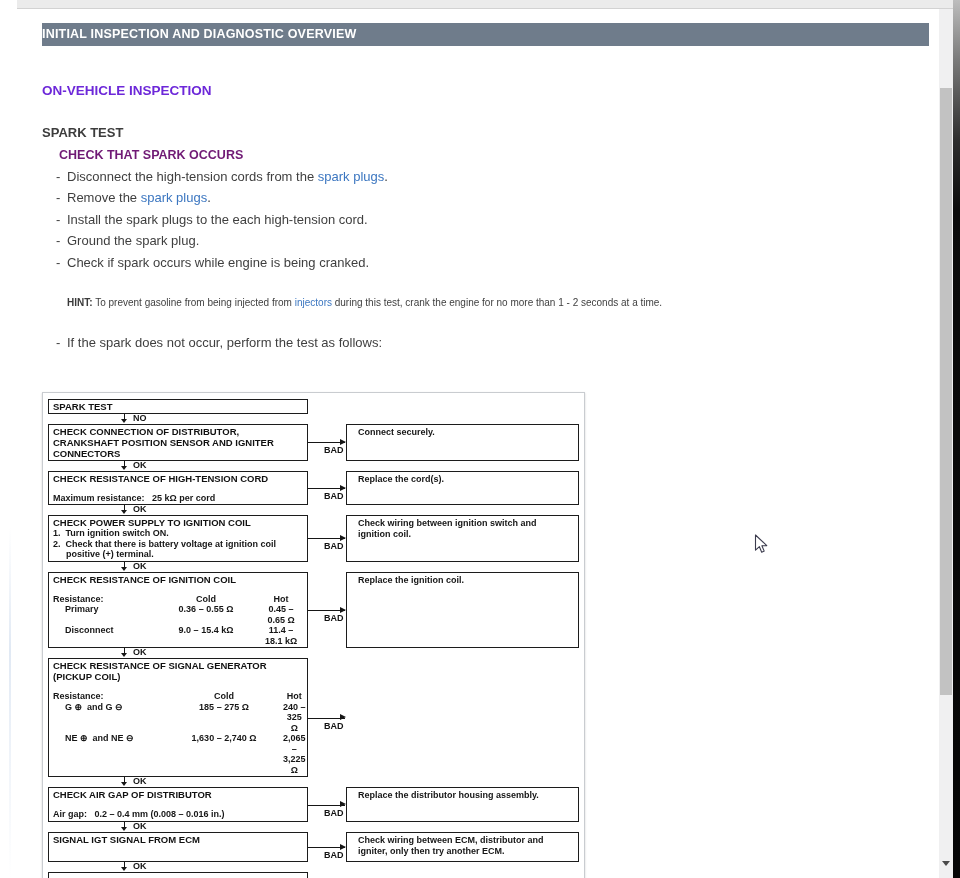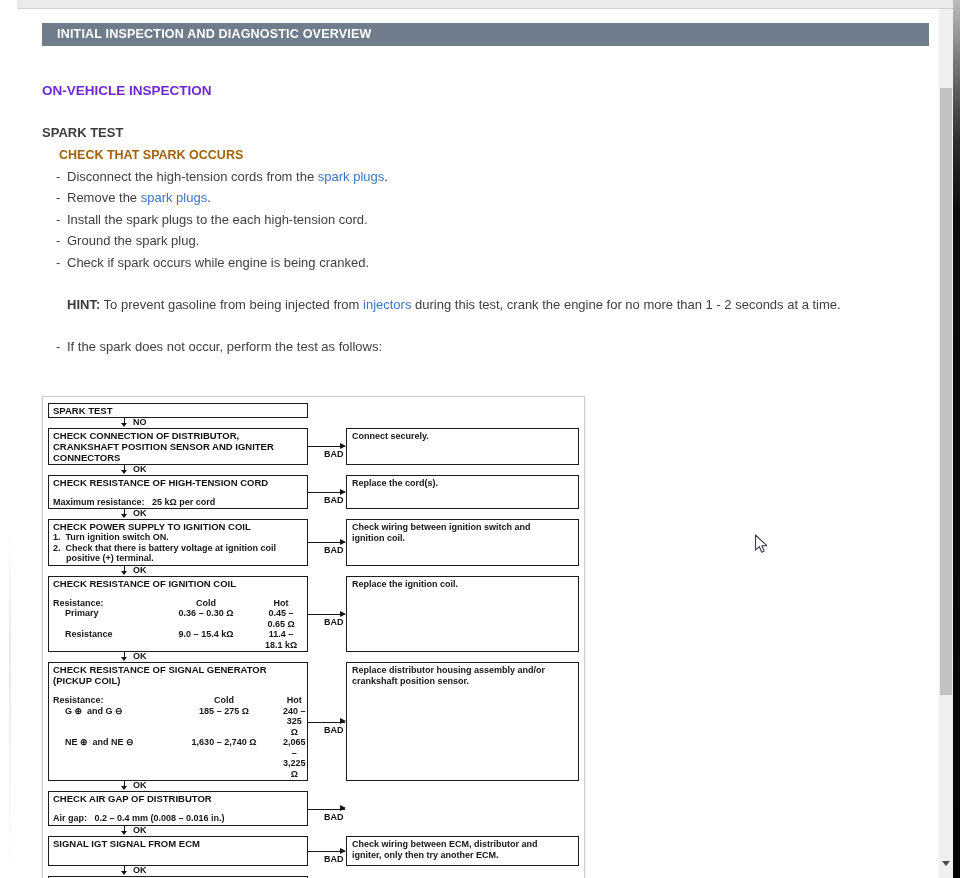--- a/index.html
+++ b/index.html
@@ -16,46 +16,46 @@
   .top-strip{position:absolute;left:17px;top:0;width:936px;height:8px;background:#ebebeb;border-bottom:1px solid #d2d2d2;}
   .right-strip{position:absolute;right:0;top:0;width:7px;height:878px;
     background:linear-gradient(180deg,#bdbdbd 0,#7a7a7a 60px,#2e2e2e 140px,#0c0c0c 210px,#060606 100%);}
   .scrollbar{position:absolute;left:939px;top:9px;width:14px;height:869px;background:#f0f0f1;}
   .scroll-thumb{position:absolute;left:1px;top:79px;width:12px;height:607px;background:#c2c2c2;}
   .scroll-down{position:absolute;left:3px;bottom:12px;width:0;height:0;
     border-left:4px solid transparent;border-right:4px solid transparent;border-top:5px solid #4a4a4a;}
   
   .page{position:absolute;left:17px;top:9px;width:922px;height:869px;background:#fff;}
   .header-bar{margin:14px 10px 0 25px;height:23px;background:var(--hdr,#6f7c8b);
-    color:#fff;font-weight:bold;font-size:12.5px;line-height:23px;padding-left:15px;letter-spacing:.2px;}
+    color:#fff;font-weight:bold;font-size:12.5px;line-height:23px;letter-spacing:.2px;}
   .h-section{margin:37px 0 0 25px;font-size:13.5px;font-weight:bold;color:#6d28d9;}
   .h-sub{margin:27px 0 0 25px;font-size:13px;font-weight:bold;color:#3d3d3d;}
-  .h-proc{margin:8px 0 0 42px;font-size:12.5px;font-weight:bold;color:#a16207;}
+  .h-proc{margin:8px 0 0 42px;font-size:12.5px;font-weight:bold;color:#701a75;}
   .step{margin:6.5px 0 0 39px;font-size:13px;color:#3f3f3f;}
   .step .dash{display:inline-block;width:11px;color:#3f3f3f;}
   .lnk{color:var(--link,#3b76c0);cursor:pointer;text-decoration:none;}
-  .hint{margin:27px 0 0 50px;font-size:13px;color:#3f3f3f;}
+  .hint{margin:27px 0 0 50px;font-size:10px;color:#3f3f3f;}
   .hint b{color:#3a3a3a;}
   .followup{margin:27px 0 17px 39px;font-size:13px;color:#3f3f3f;}
   
   figure{margin:42px 0 0 25px;width:543px;border:1px solid #c9ccd0;background:#fff;
     box-shadow:0 1px 2px rgba(0,0,0,.18);box-sizing:border-box;padding:0;}
   #flowchart{padding:6px 5px 5px 5px;}
   .fc-row{display:flex;align-items:stretch;}
   .fc-left{width:260px;flex:none;border:1.5px solid #1c1c1c;padding:1px 4px;box-sizing:border-box;background:#fff;}
   .fc-title{font-size:9.5px;font-weight:bold;line-height:11px;color:#111;white-space:pre-wrap;}
   .fc-line{font-size:9px;font-weight:bold;line-height:10.5px;color:#161616;white-space:pre-wrap;}
   .fc-ind{padding-left:13px;}
   .fc-gap{height:9px;}
   .fc-mid{width:38px;flex:none;position:relative;}
   .fc-hline{position:absolute;left:0;right:1px;top:50%;border-top:1.4px solid #161616;}
   .fc-ah{position:absolute;right:-1px;top:-4.2px;width:0;height:0;
     border-left:6px solid #161616;border-top:3.5px solid transparent;border-bottom:3.5px solid transparent;}
   .fc-bad{position:absolute;top:calc(50% + 3px);left:16px;right:5px;text-align:center;font-size:9px;font-weight:bold;color:#141414;}
-  .fc-right{flex:1;border:1.5px solid #1c1c1c;padding:2px 5px;box-sizing:border-box;background:#fff;}
+  .fc-right{flex:1;border:1.5px solid #1c1c1c;padding:2px 11px;box-sizing:border-box;background:#fff;}
   .fc-right.fc-noborder{border:none;}
   .fc-conn{position:relative;height:10px;}
   .fc-vline{position:absolute;left:76px;top:0;height:6px;width:1.3px;background:#161616;}
   .fc-vah{position:absolute;left:72.5px;top:5px;width:0;height:0;
     border-left:3.5px solid transparent;border-right:3.5px solid transparent;border-top:4.5px solid #161616;}
   .fc-clabel{position:absolute;left:85px;top:-1px;font-size:9px;font-weight:bold;color:#161616;line-height:10px;}
   .fc-table{display:grid;grid-template-columns:100px 106px 1fr;}
   .fc-table.wide{grid-template-columns:112px 118px 1fr;}
   .fc-cell{font-size:9px;font-weight:bold;line-height:10.5px;color:#161616;white-space:pre-wrap;}
   .fc-cell.c{text-align:center;}
@@ -171,23 +171,23 @@
         </div>
         <div class="fc-row">
           <div class="fc-left" style="min-height: 56px;">
             <div class="fc-title">CHECK RESISTANCE OF IGNITION COIL</div>
             <div class="fc-gap"></div>
             <div class="fc-table">
               <div class="fc-cell">Resistance:</div>
               <div class="fc-cell c">Cold</div>
               <div class="fc-cell c">Hot</div>
               <div class="fc-cell lab">Primary</div>
-              <div class="fc-cell c">0.36 – 0.30 Ω</div>
+              <div class="fc-cell c">0.36 – 0.55 Ω</div>
               <div class="fc-cell c">0.45 – 0.65 Ω</div>
-              <div class="fc-cell lab">Resistance</div>
+              <div class="fc-cell lab">Disconnect</div>
               <div class="fc-cell c">9.0 – 15.4 kΩ</div>
               <div class="fc-cell c">11.4 – 18.1 kΩ</div>
             </div>
           </div>
           <div class="fc-mid">
             <div class="fc-hline">
               <i class="fc-ah"></i>
             </div>
             <span class="fc-bad">BAD</span>
           </div>
@@ -216,41 +216,40 @@
               <div class="fc-cell c">1,630 – 2,740 Ω</div>
               <div class="fc-cell c">2,065 – 3,225 Ω</div>
             </div>
           </div>
           <div class="fc-mid">
             <div class="fc-hline">
               <i class="fc-ah"></i>
             </div>
             <span class="fc-bad">BAD</span>
           </div>
-          <div class="fc-right">
-            <div class="fc-line">Replace distributor housing assembly and/or</div>
-            <div class="fc-line">crankshaft position sensor.</div>
-          </div>
         </div>
         <div class="fc-conn">
           <span class="fc-vline"></span>
           <span class="fc-vah"></span>
           <span class="fc-clabel">OK</span>
         </div>
         <div class="fc-row">
           <div class="fc-left" style="min-height: 35px;">
             <div class="fc-title">CHECK AIR GAP OF DISTRIBUTOR</div>
             <div class="fc-gap"></div>
             <div class="fc-line">Air gap:   0.2 – 0.4 mm (0.008 – 0.016 in.)</div>
           </div>
           <div class="fc-mid">
             <div class="fc-hline">
               <i class="fc-ah"></i>
             </div>
             <span class="fc-bad">BAD</span>
+          </div>
+          <div class="fc-right">
+            <div class="fc-line">Replace the distributor housing assembly.</div>
           </div>
         </div>
         <div class="fc-conn">
           <span class="fc-vline"></span>
           <span class="fc-vah"></span>
           <span class="fc-clabel">OK</span>
         </div>
         <div class="fc-row">
           <div class="fc-left" style="min-height: 30px;">
             <div class="fc-title">SIGNAL IGT SIGNAL FROM ECM</div>

